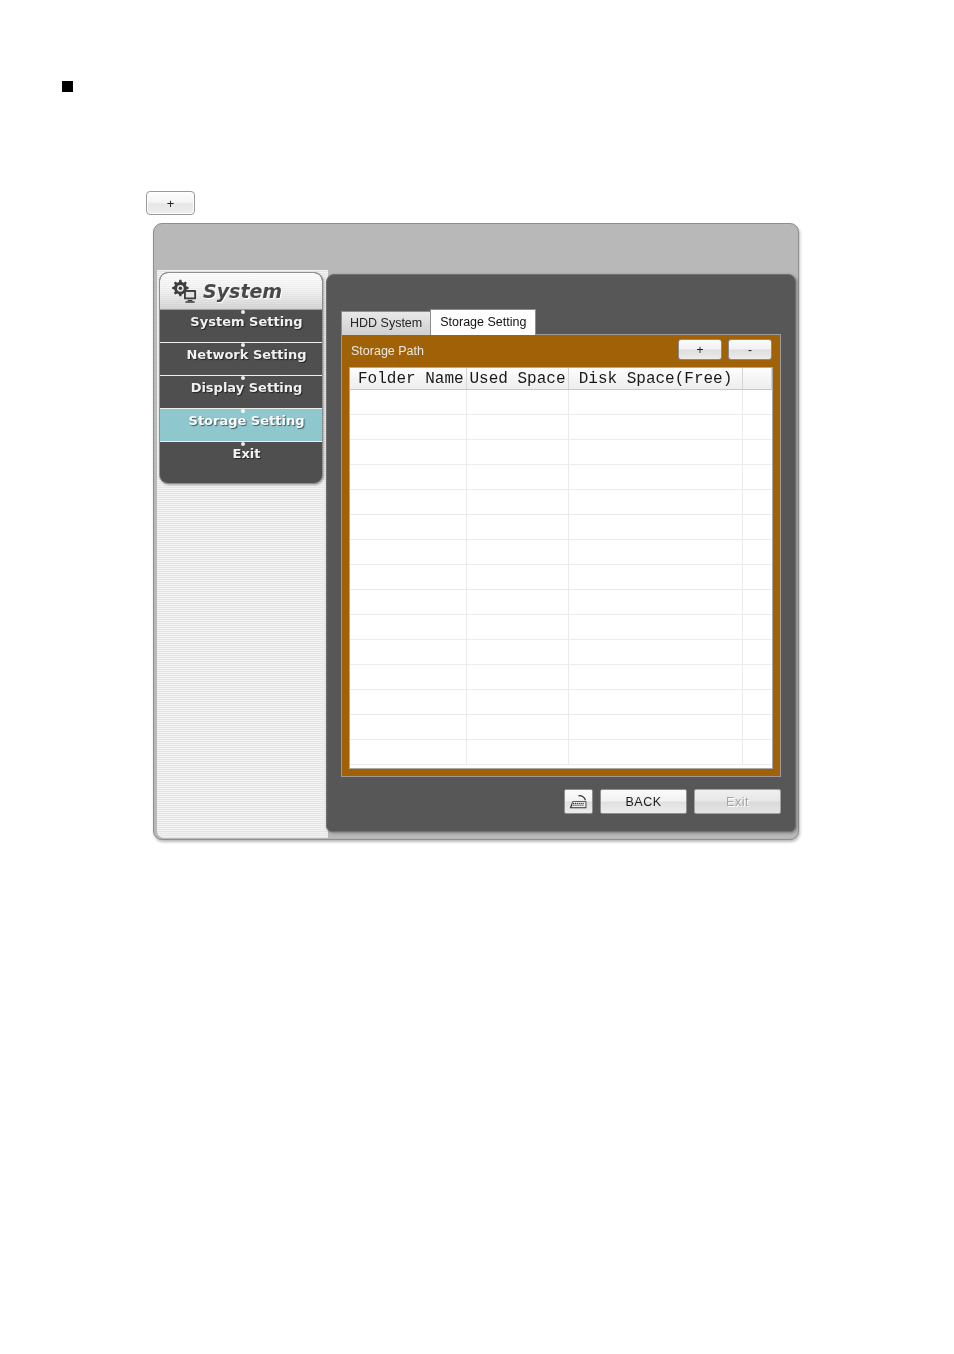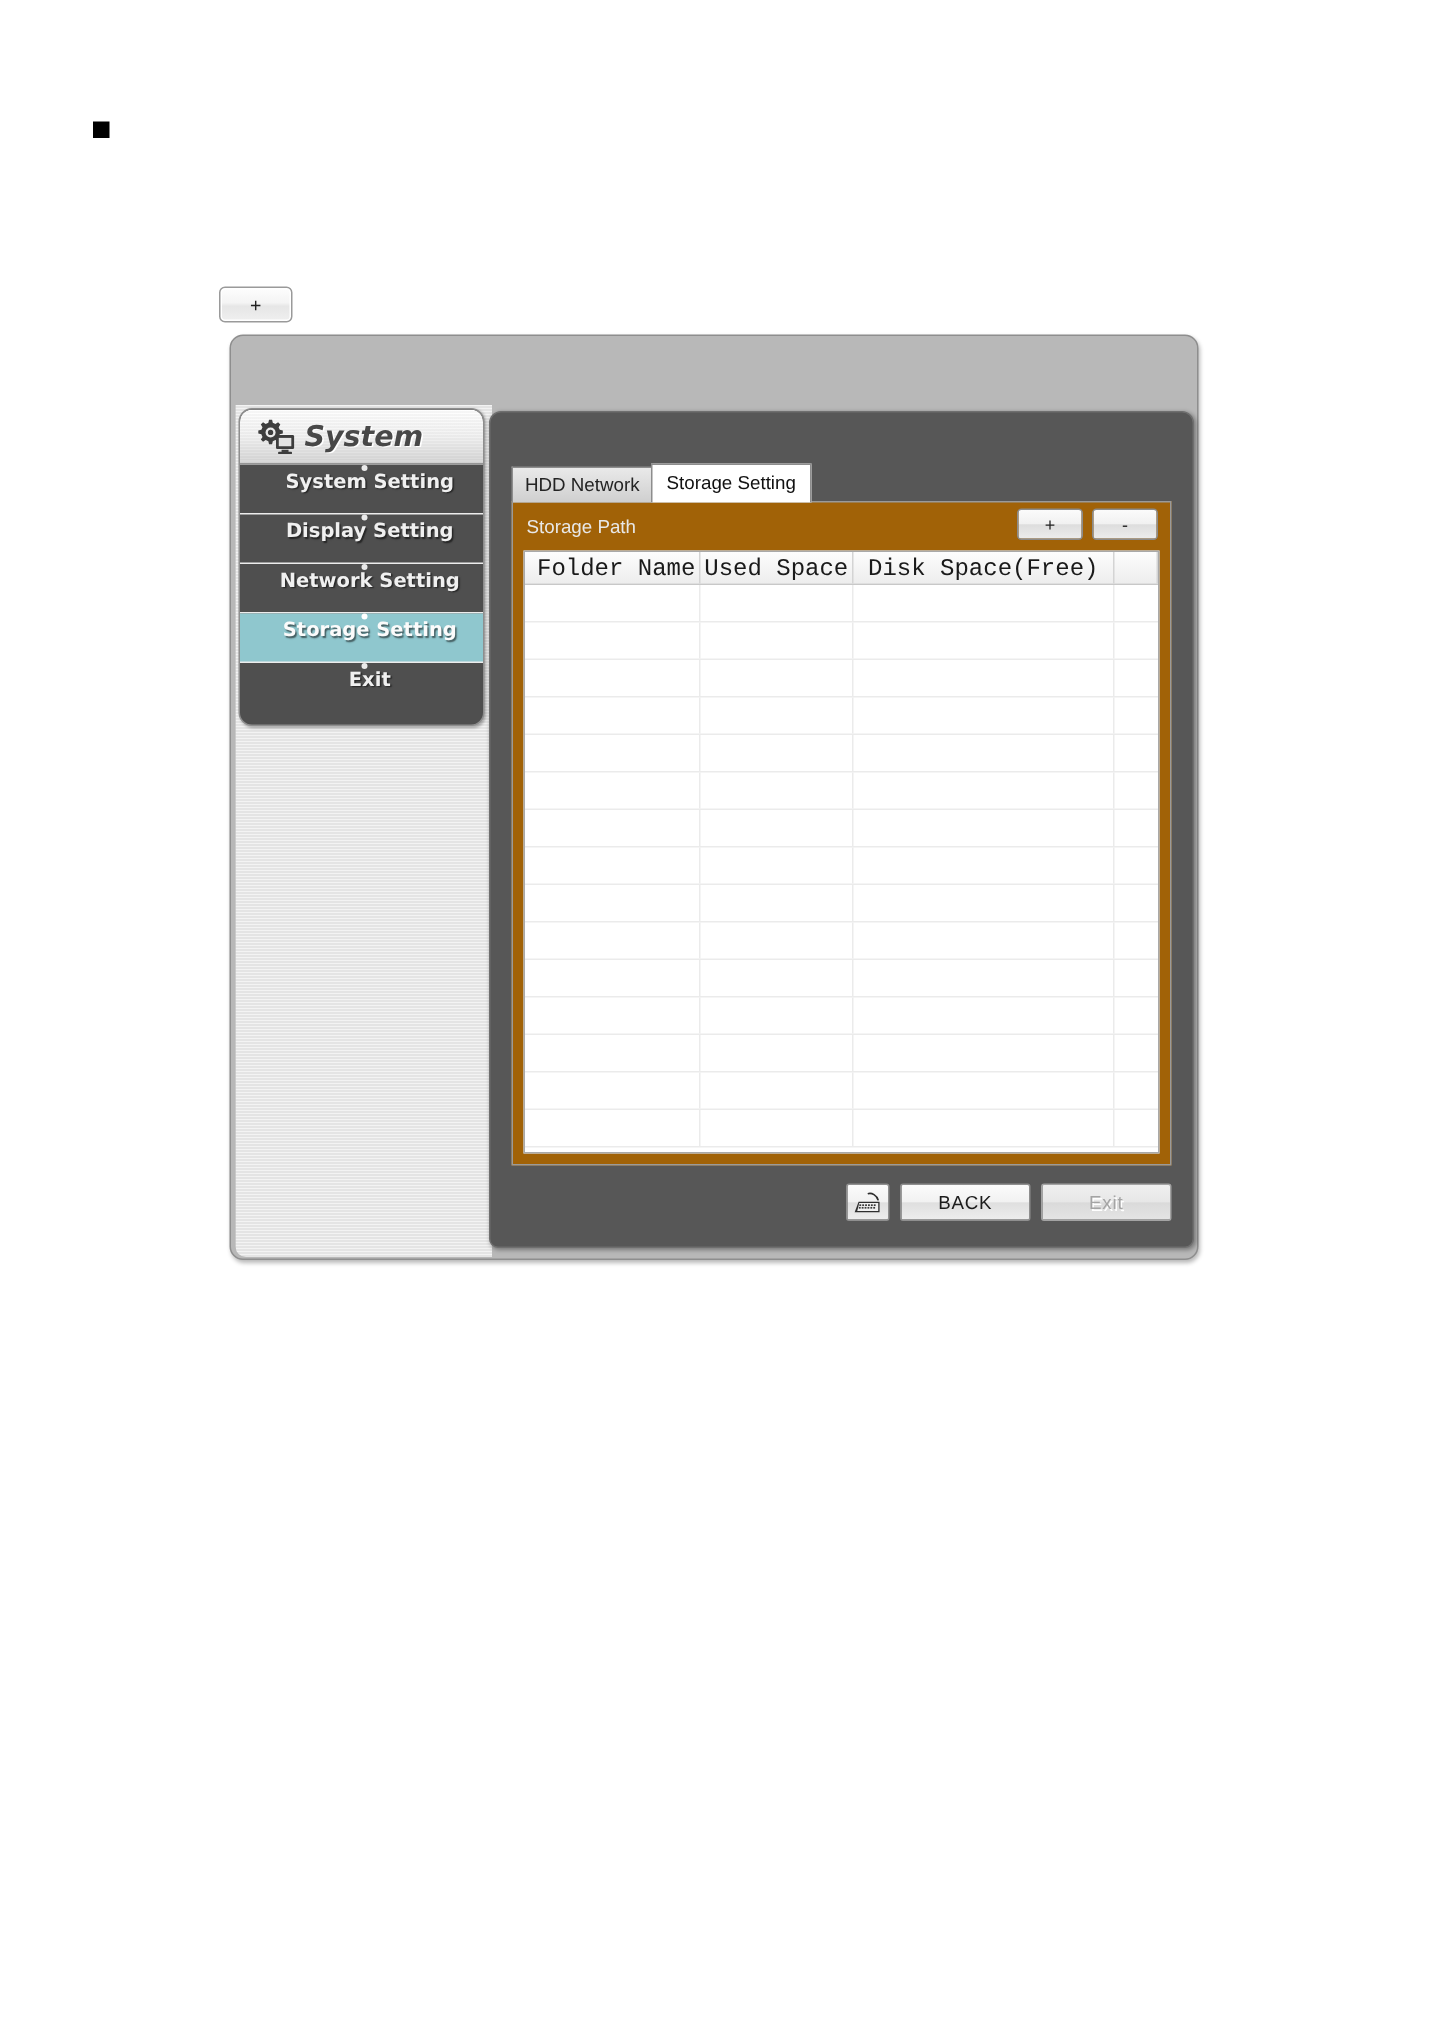--- a/index.html
+++ b/index.html
@@ -381,39 +381,39 @@
     </svg>
     <div id="nav-header-label">System</div>
   </div>
 
   <div class="nav-item">
     <span class="bullet"></span>
     <span>System Setting</span>
   </div>
   <div class="nav-item">
     <span class="bullet"></span>
-    <span>Display Setting</span>
+    <span>Network Setting</span>
   </div>
   <div class="nav-item">
     <span class="bullet"></span>
-    <span>Network Setting</span>
+    <span>Display Setting</span>
   </div>
   <div class="nav-item active">
     <span class="bullet"></span>
     <span>Storage Setting</span>
   </div>
   <div class="nav-item">
     <span class="bullet"></span>
     <span>Exit</span>
   </div>
 </div>
 
 <div id="tab-strip" style="left:341px; top:309px;">
   <div class="tab inactive">
-    <span>HDD Network</span>
+    <span>HDD System</span>
   </div>
   <div class="tab active">
     <span>Storage Setting</span>
   </div>
 </div>
 
 <div id="content-panel">
 
   <div id="inner-area">
 

